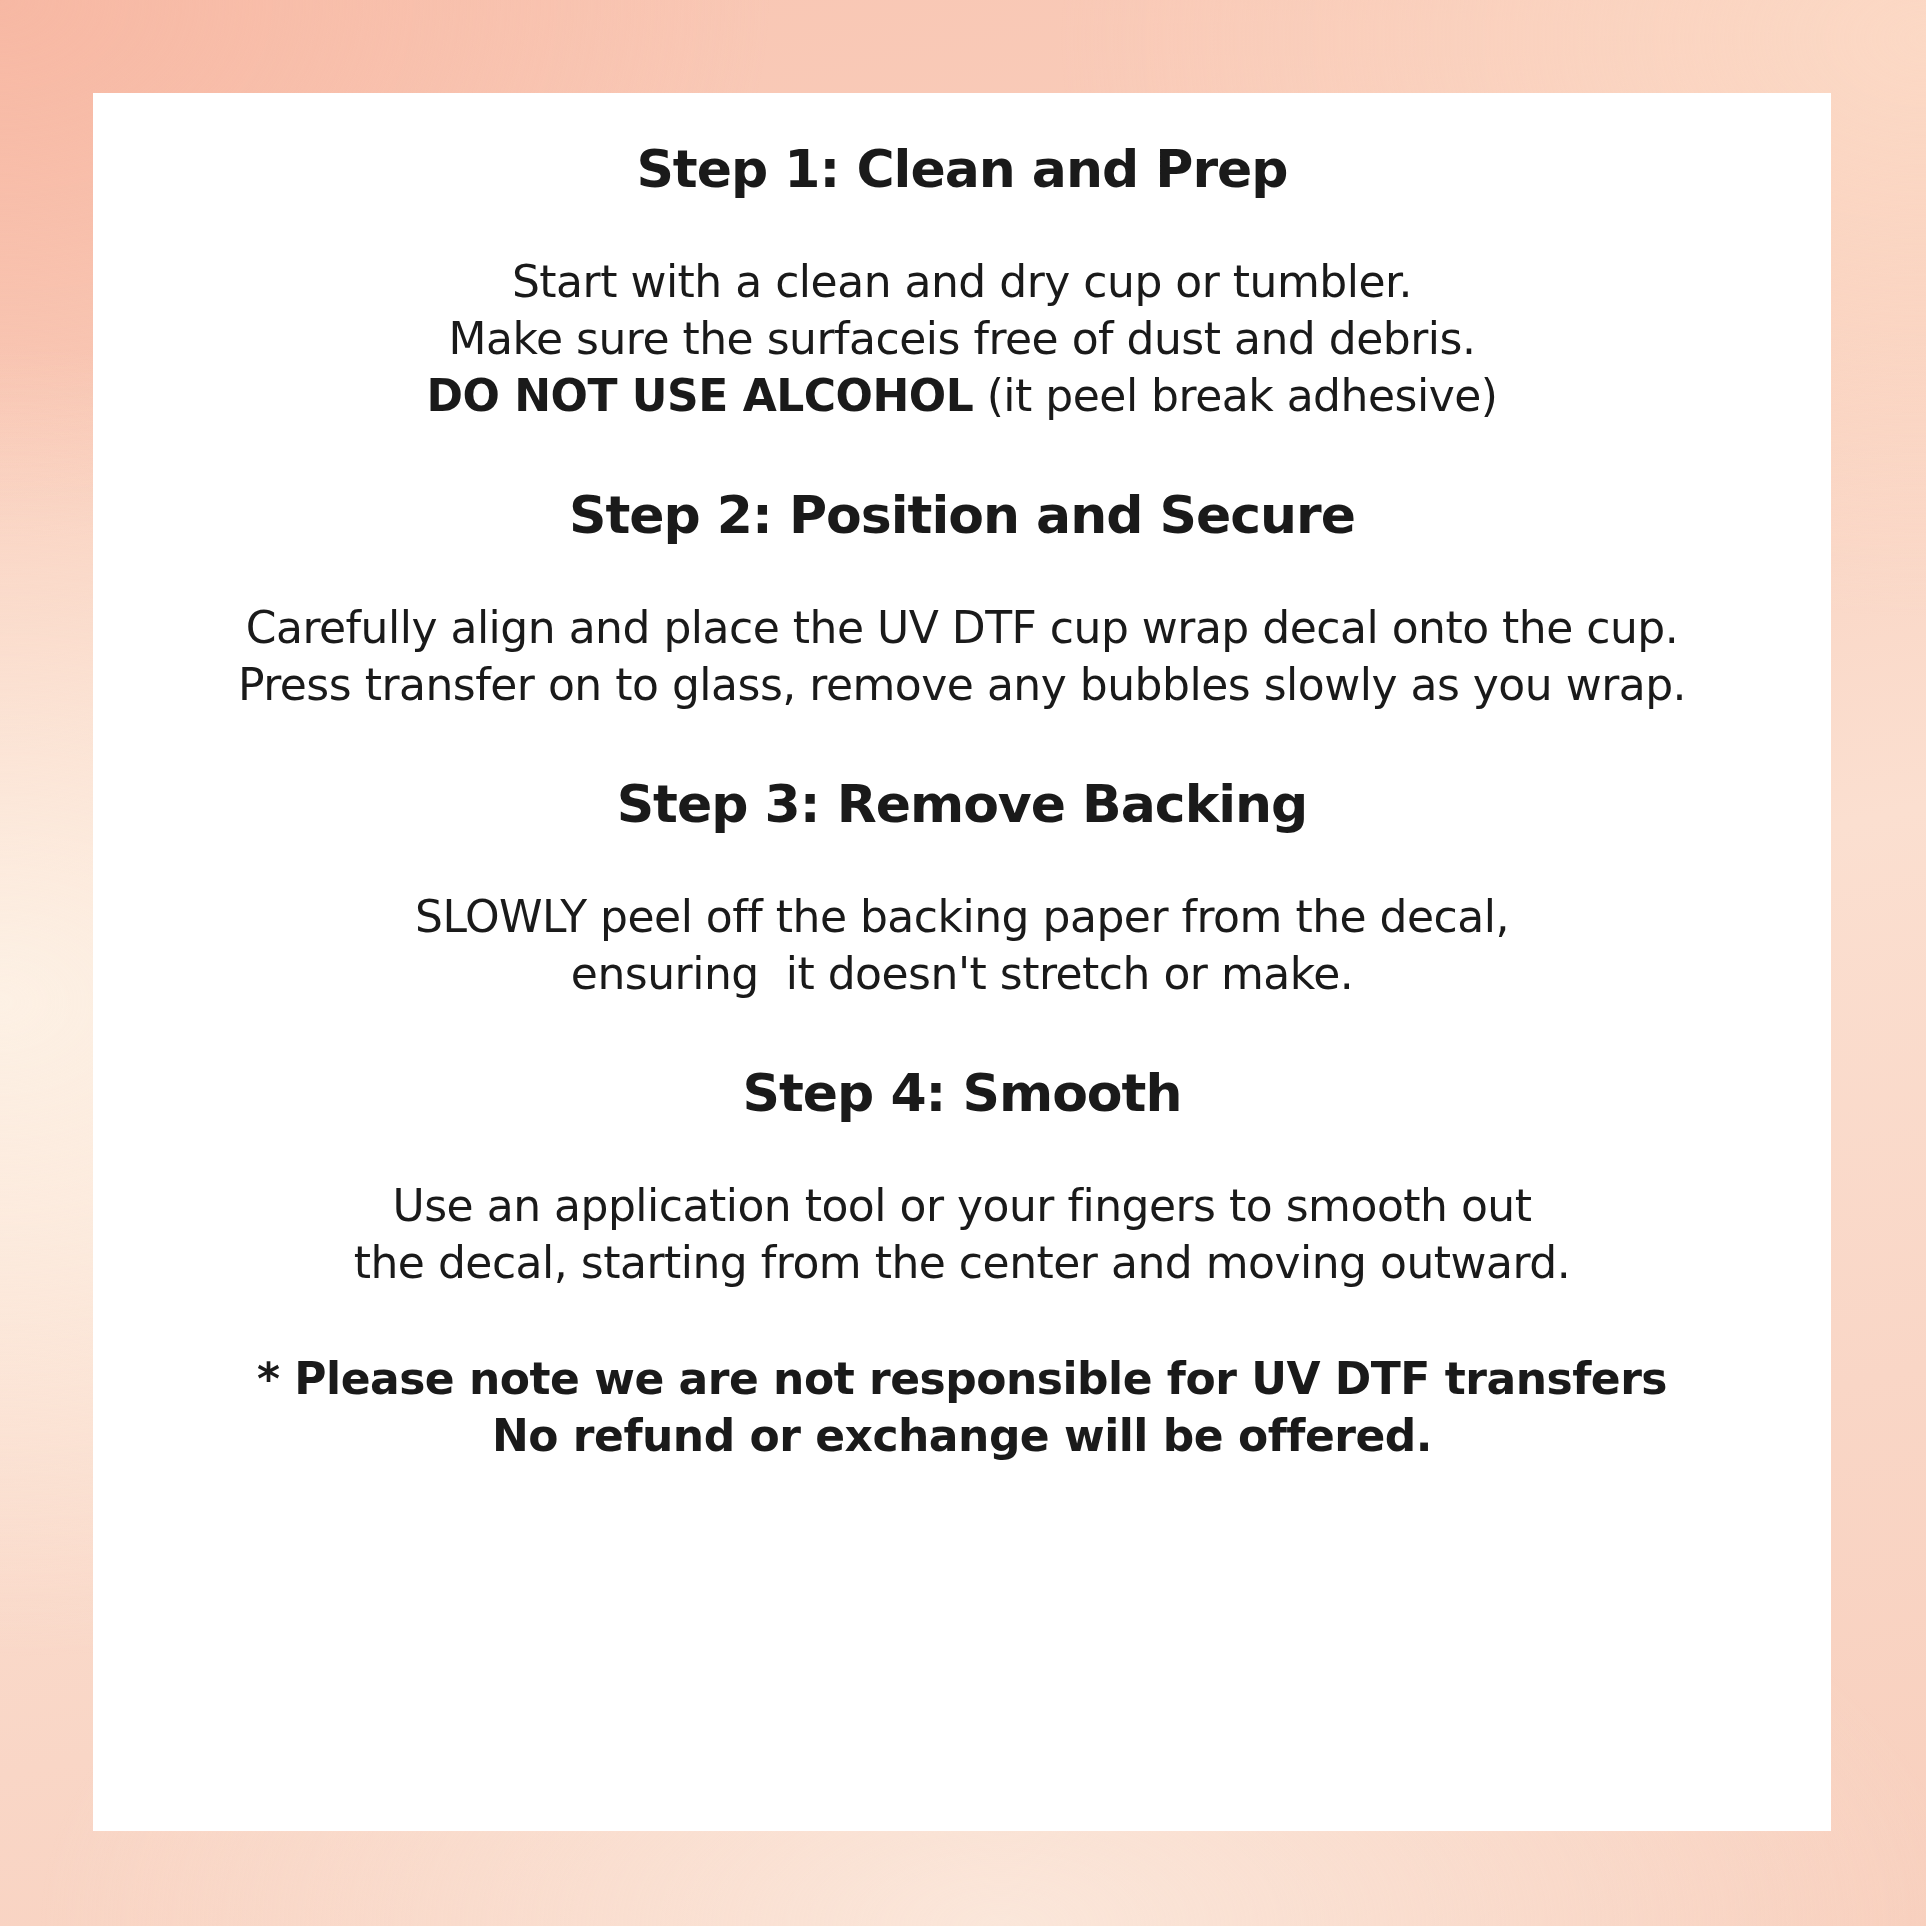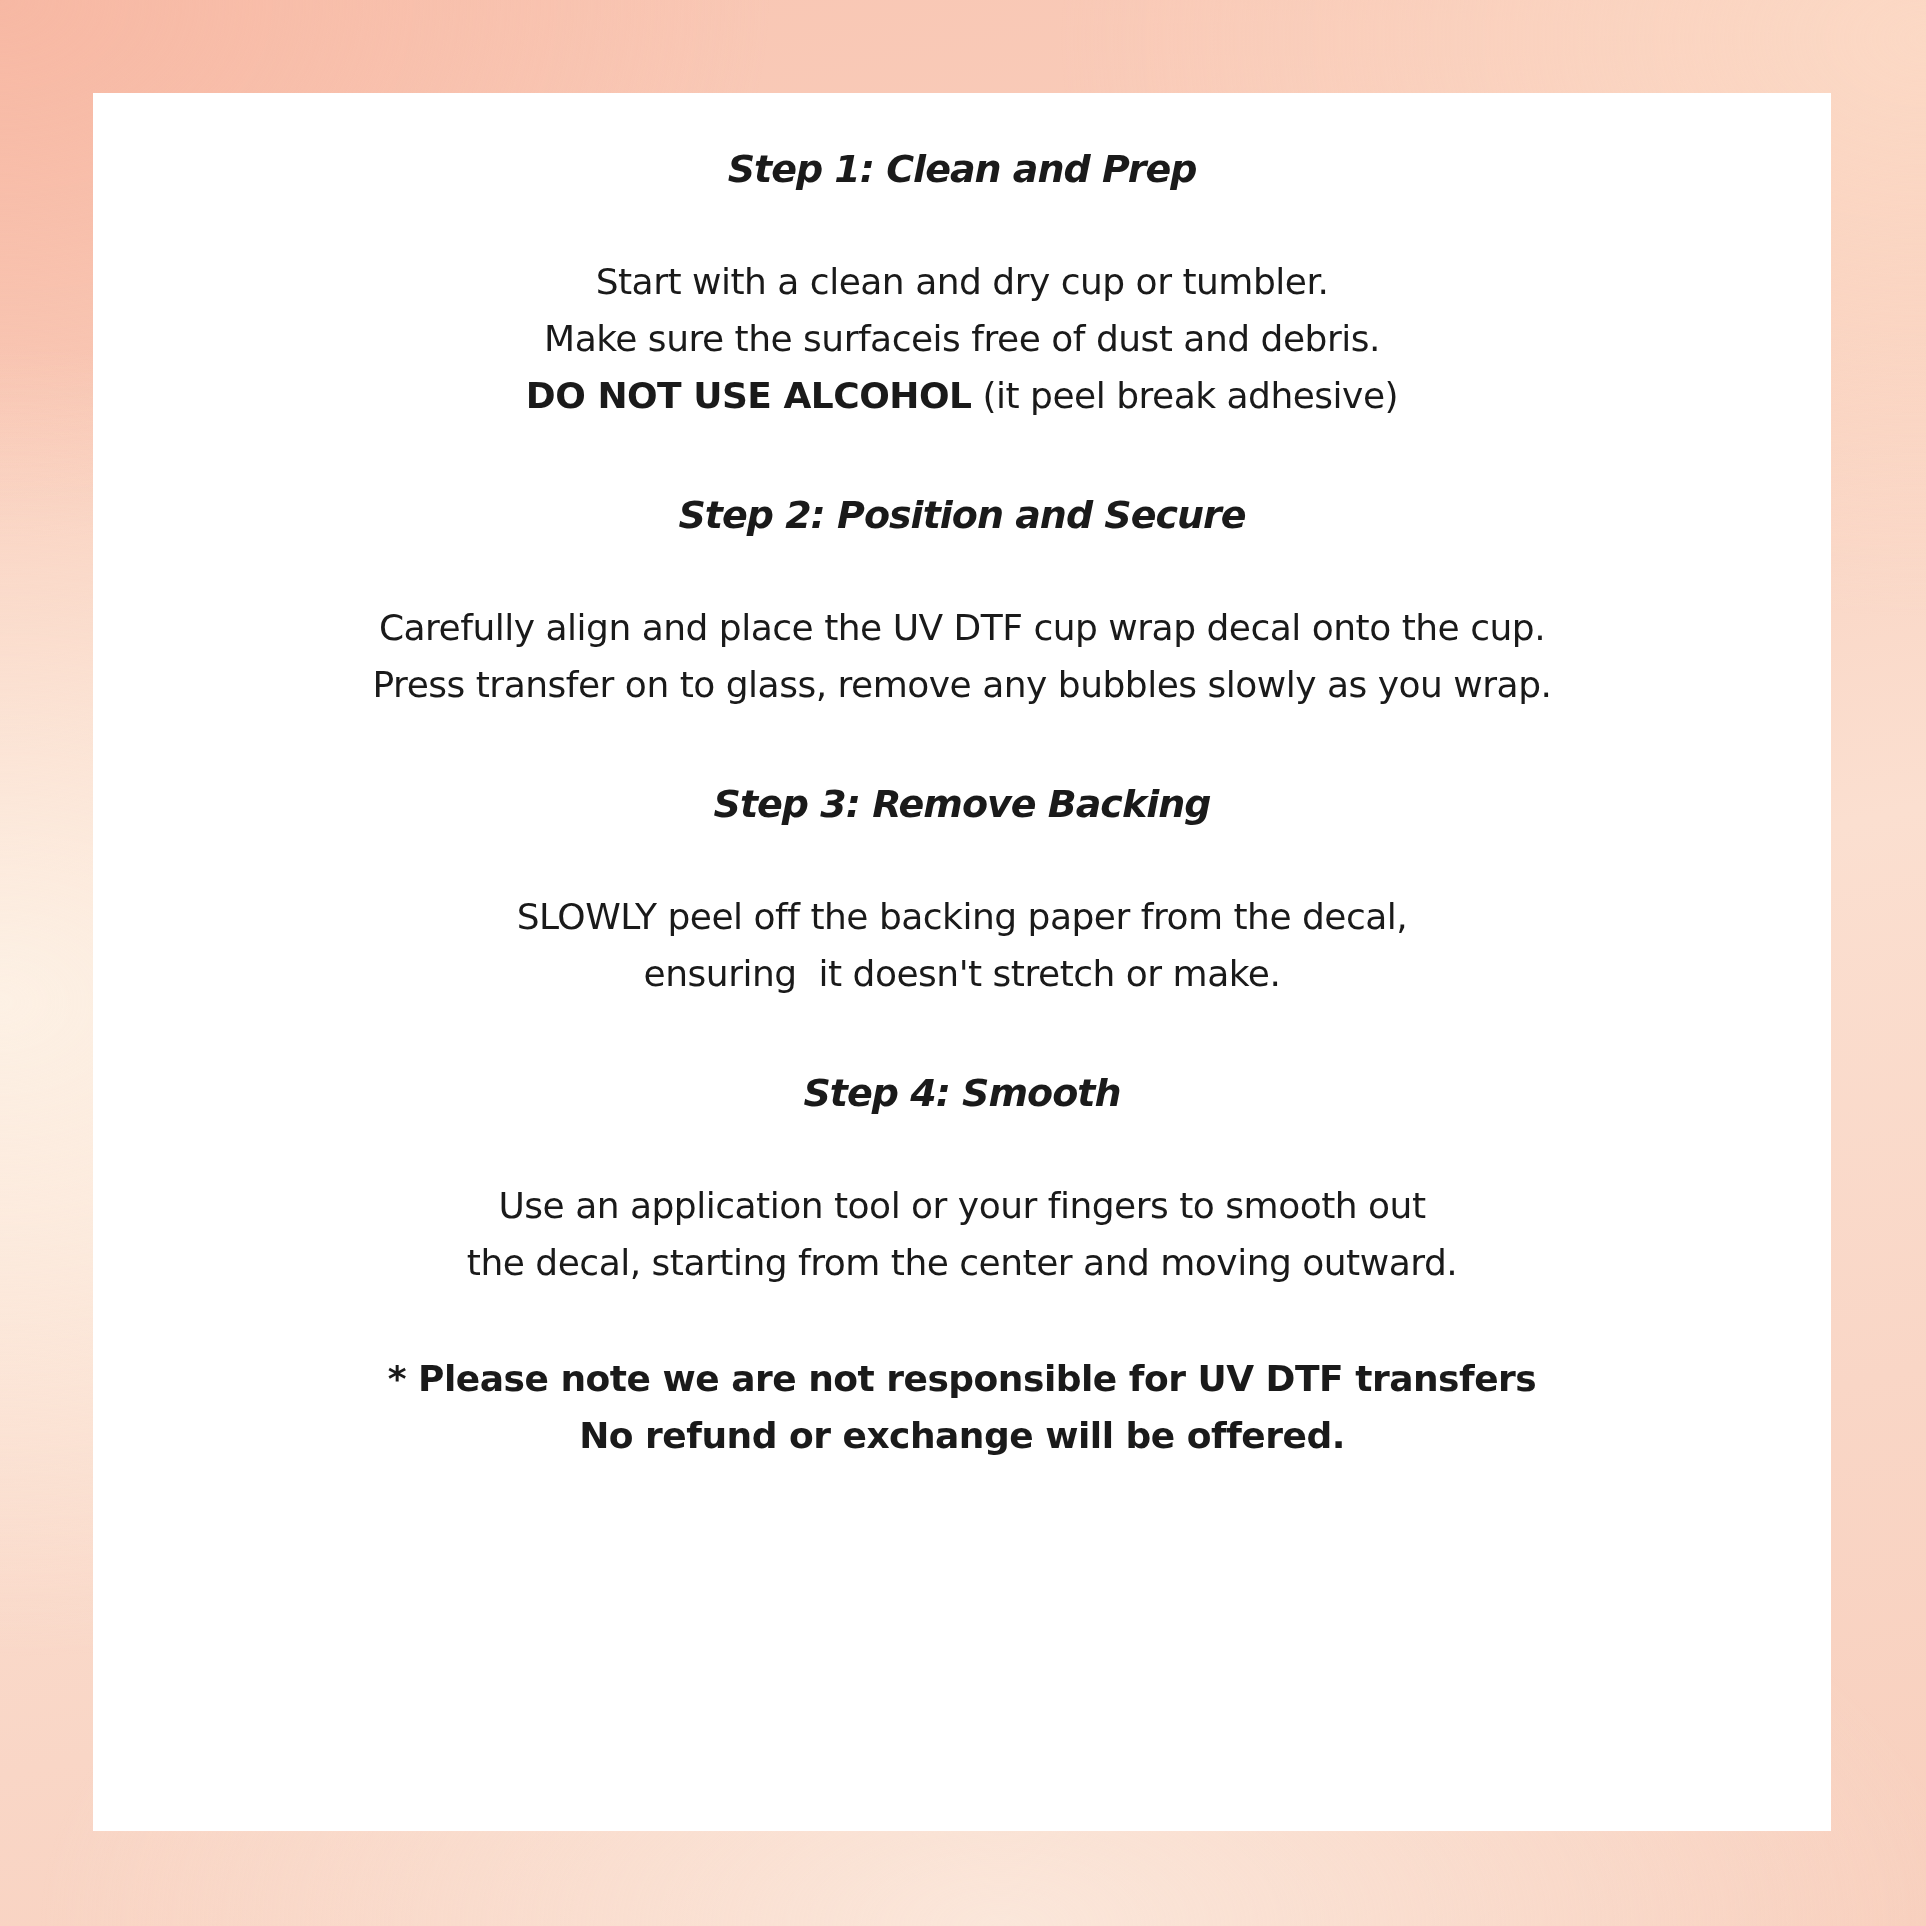--- a/index.html
+++ b/index.html
@@ -27,34 +27,33 @@
     width: 1738px;
     height: 1738px;
     background: #ffffff;
     box-sizing: border-box;
     padding: 44px 40px 0;
     text-align: center;
     color: #1a1a1a;
   }
   .step-heading {
     margin: 0 0 51px;
-    font-size: 38px;
+    font-size: 52px;
     font-weight: bold;
     letter-spacing: -1px;
     line-height: 65px;
-    font-style: italic;
   }
   .step-body {
     margin: 0 0 59px;
   }
   .line {
     display: flex;
     justify-content: center;
     white-space: pre;
-    font-size: 36px;
+    font-size: 44px;
     line-height: 57px;
     letter-spacing: -0.5px;
   }
   .line .bold-seg {
     font-weight: bold;
   }
   .disclaimer .line {
     font-weight: bold;
   }
 </style>

